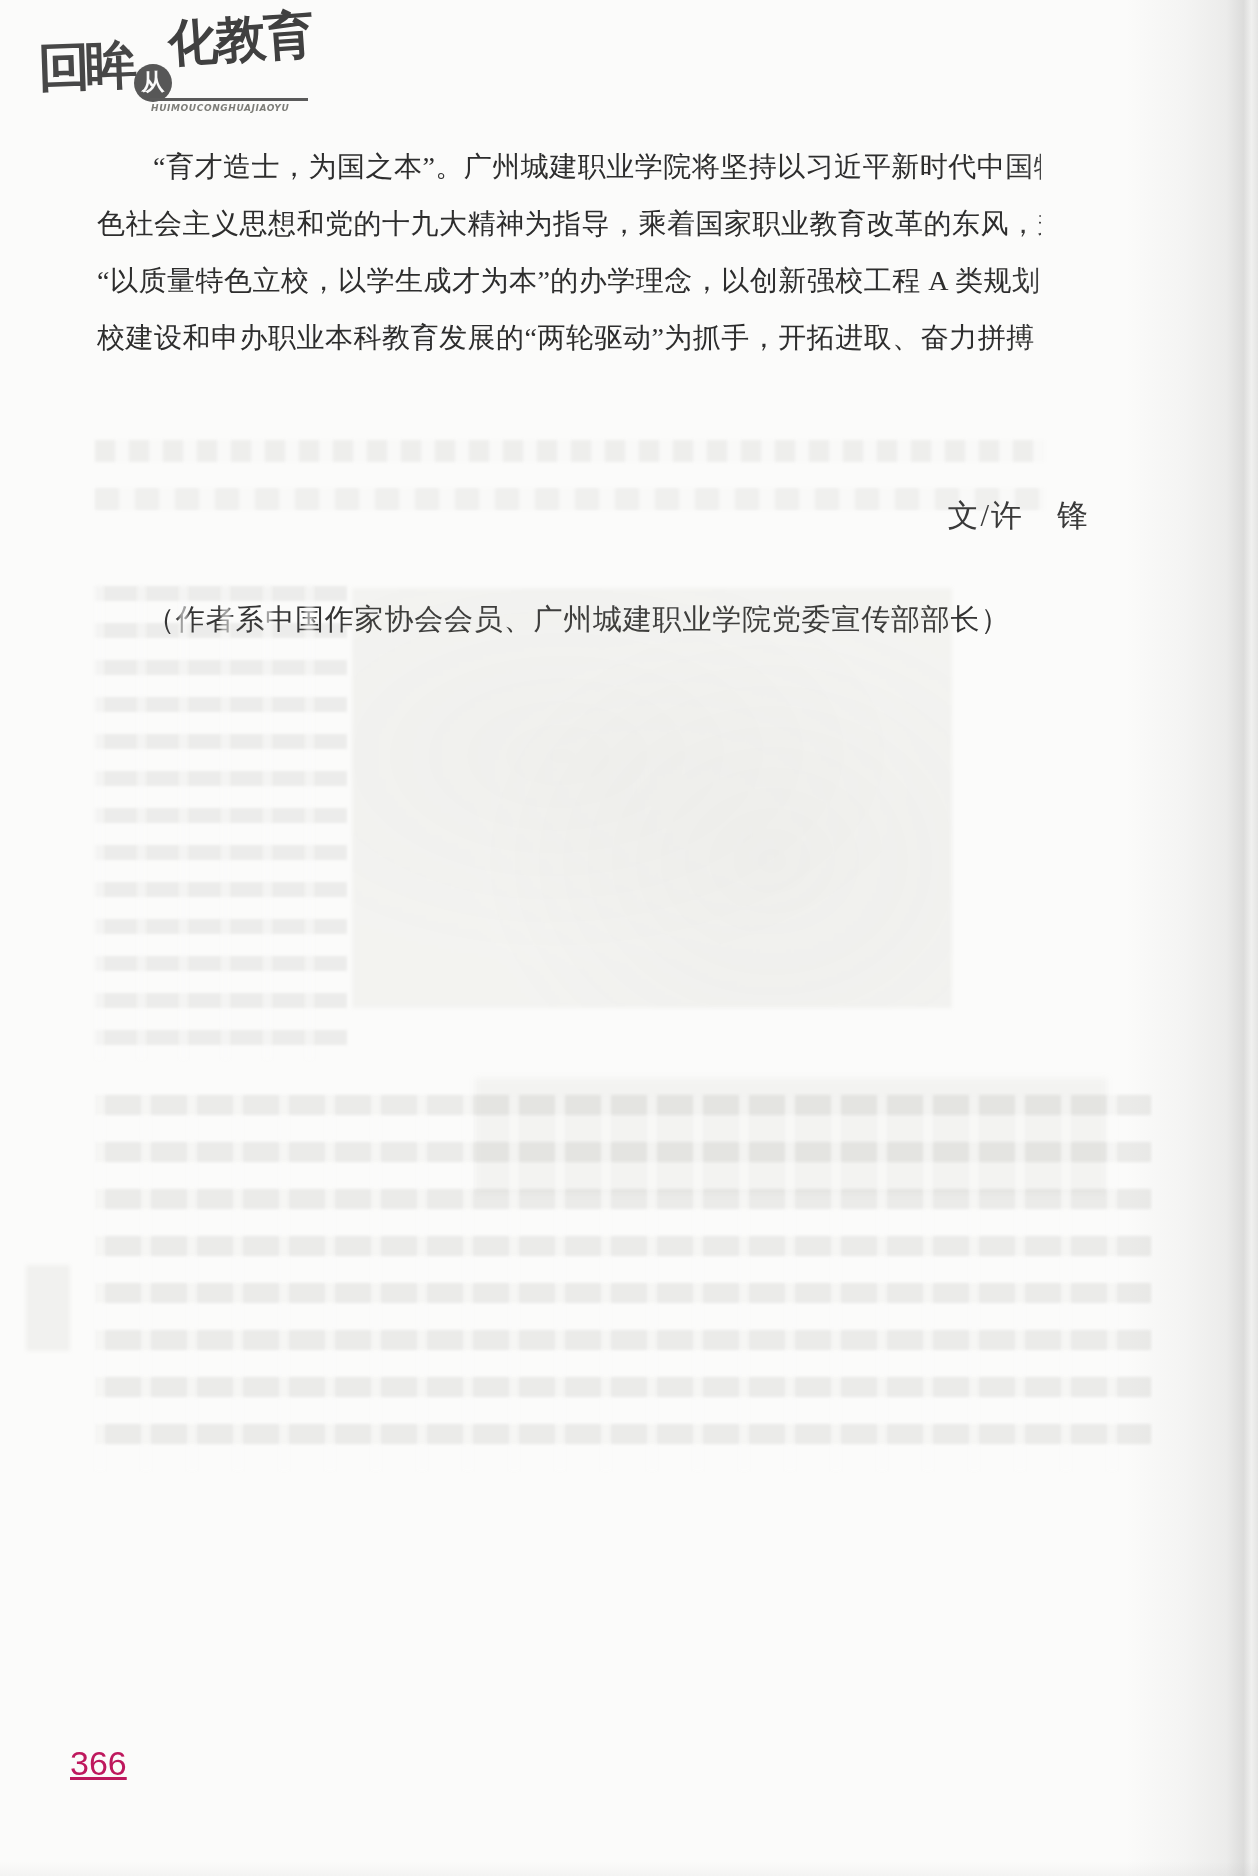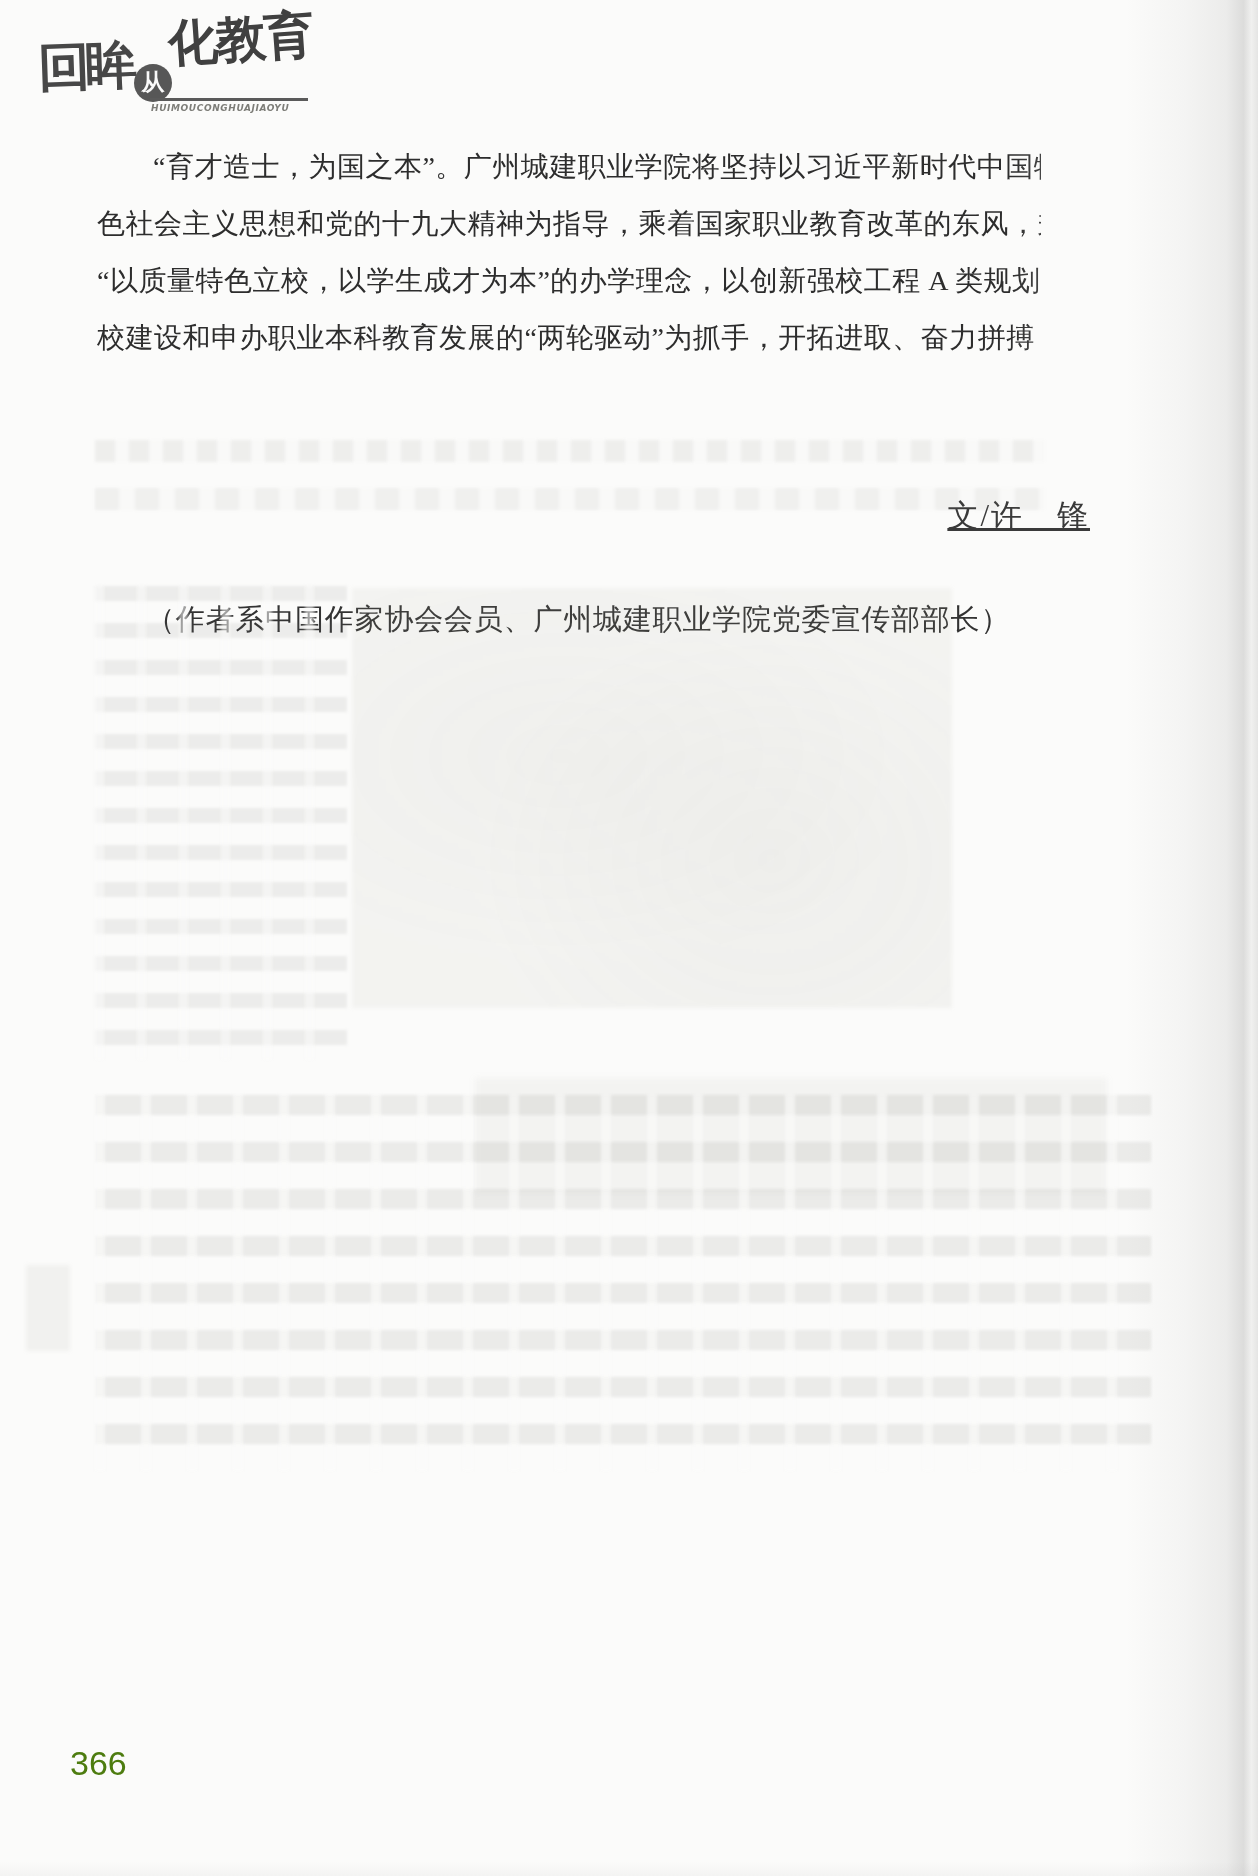--- a/index.html
+++ b/index.html
@@ -50,32 +50,33 @@
   }
   .para-line.first{text-indent:2em;}
   .para-line.last{text-align-last:left;}
   .fade-right{
     position:absolute;left:913px;top:0px;width:135px;height:430px;
     background:linear-gradient(to right,rgba(251,251,250,0),rgba(251,251,250,0.5));
     pointer-events:none;
   }
   .byline{
     position:absolute;top:495px;right:168px;
-    font-size:31px;color:#3a3a3a;letter-spacing:2px;white-space:nowrap;text-decoration:underline;
+    font-size:31px;color:#3a3a3a;letter-spacing:2px;white-space:nowrap;
   }
   .author-note{
     position:absolute;left:146px;top:600px;
     font-size:29px;color:#333;letter-spacing:0.8px;white-space:nowrap;
   }
 
   
   .page-number{
     position:absolute;left:70px;top:1744px;
-    font-size:34px;color:#4d7c0f;
+    font-size:34px;color:#be185d;
     font-family:"Liberation Sans","DejaVu Sans",sans-serif;
+    text-decoration:underline;
   }
 
   
   .ghost{position:absolute;pointer-events:none;}
   .ghost-line-top-a{left:95px;top:440px;width:950px;height:22px;
     background:repeating-linear-gradient(90deg,rgba(125,125,118,0.10) 0 20px,rgba(125,125,118,0.02) 20px 34px);
     filter:blur(1.5px);}
   .ghost-line-top-b{left:95px;top:488px;width:950px;height:22px;
     background:repeating-linear-gradient(90deg,rgba(125,125,118,0.09) 0 24px,rgba(125,125,118,0.02) 24px 40px);
     filter:blur(1.5px);}

